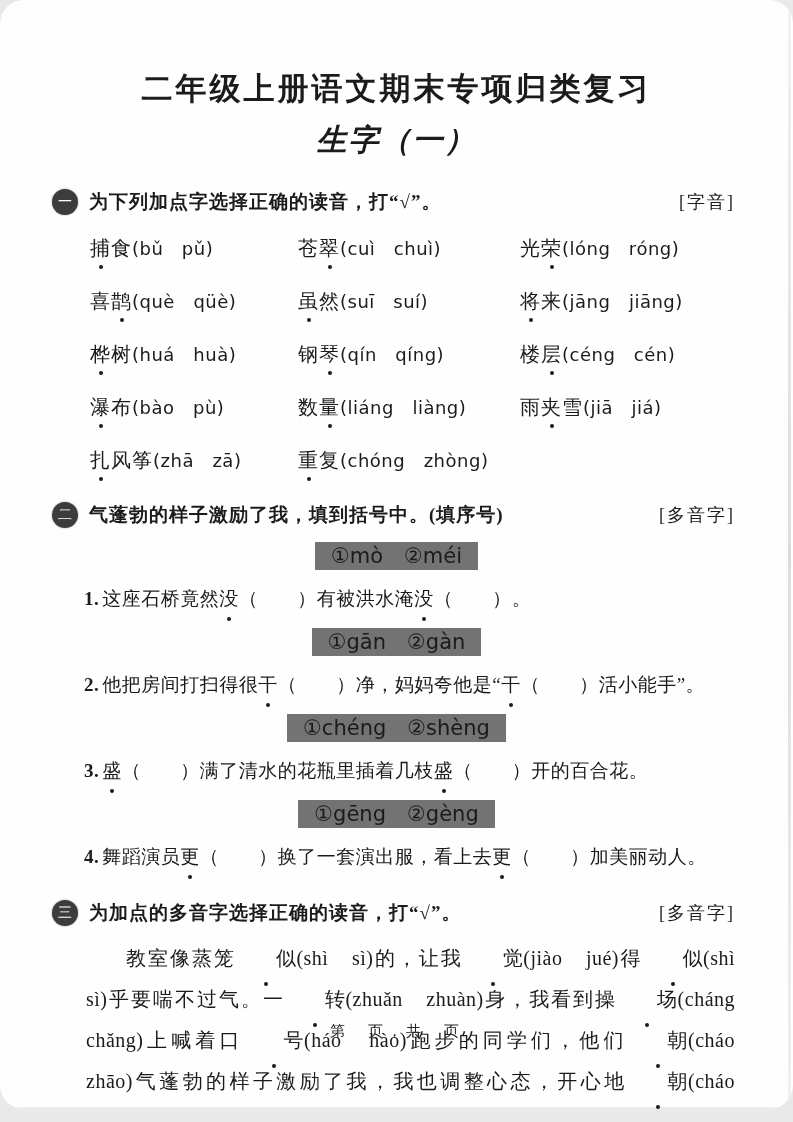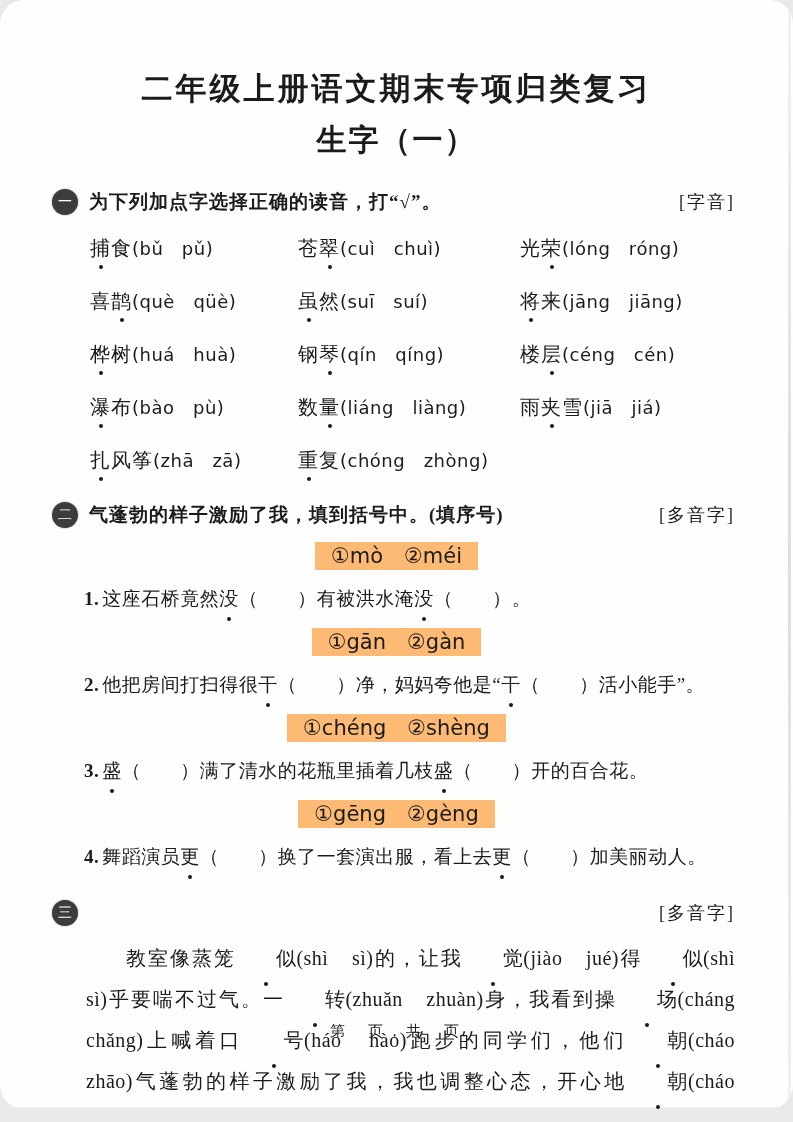--- a/index.html
+++ b/index.html
@@ -31,20 +31,21 @@
     padding-top: 68px;
     text-align: center;
     font-size: 31px; font-weight: bold;
     letter-spacing: 3px;
   }
   .title2 {
     margin-top: 10px;
     text-align: center;
     font-size: 30px; font-weight: bold;
     letter-spacing: 2px;
+    font-style: italic;
   }
 
   .sec-header {
     display: flex; align-items: center;
     margin: 28px 58px 0 52px;
     font-size: 19px; font-weight: bold;
   }
   .sec-circle {
     flex: none;
     width: 26px; height: 26px;
@@ -91,21 +92,21 @@
     background: #1b1b1b;
   }
 
   .options-line {
     text-align: center;
     margin-top: 14px;
     font-family: "DejaVu Sans", sans-serif;
     font-size: 21px;
   }
   .options-band {
-    background: #fdba74;
+    background: #737373;
     padding: 2px 16px;
     margin-top: 36px;
   }
   .sentence {
     margin: 14px 56px 0 84px;
     font-size: 19px;
     line-height: 30px;
     letter-spacing: 0.5px;
     white-space: nowrap;
   }
@@ -184,20 +185,21 @@
     <span class="s-num">3.</span><span></span><span class="dot-char">盛</span><span>（　　）满了清水的花瓶里插着几枝</span><span class="dot-char">盛</span><span>（　　）开的百合花。</span>
   </div>
 
   <div class="options-line"><span class="options-band">①gēng　②gèng</span></div>
   <div class="sentence">
     <span class="s-num">4.</span><span>舞蹈演员</span><span class="dot-char">更</span><span>（　　）换了一套演出服，看上去</span><span class="dot-char">更</span><span>（　　）加美丽动人。</span>
   </div>
 
   <div class="sec-header">
     <span class="sec-circle">三</span>
+    <span class="sec-title">为加点的多音字选择正确的读音，打“√”。</span>
     <span class="sec-tag">[多音字]</span>
   </div>
 
   <div class="para">
     <span>教室像蒸笼</span><span class="dot-char">似</span><span>(shì　sì)的，让我</span><span class="dot-char">觉</span><span>(jiào　jué)得</span><span class="dot-char">似</span><span>(shì　sì)乎要喘不过气。一</span><span class="dot-char">转</span><span>(zhuǎn　zhuàn)身，我看到操</span><span class="dot-char">场</span><span>(cháng　chǎng)上喊着口</span><span class="dot-char">号</span><span>(háo　hào)跑步的同学们，他们</span><span class="dot-char">朝</span><span>(cháo　zhāo)气蓬勃的样子激励了我，我也调整心态，开心地</span><span class="dot-char">朝</span><span>(cháo　zhāo)着图书馆走去。</span>
   </div>
 
   <div class="footer">第　页，共　页</div>
 </div>
 

